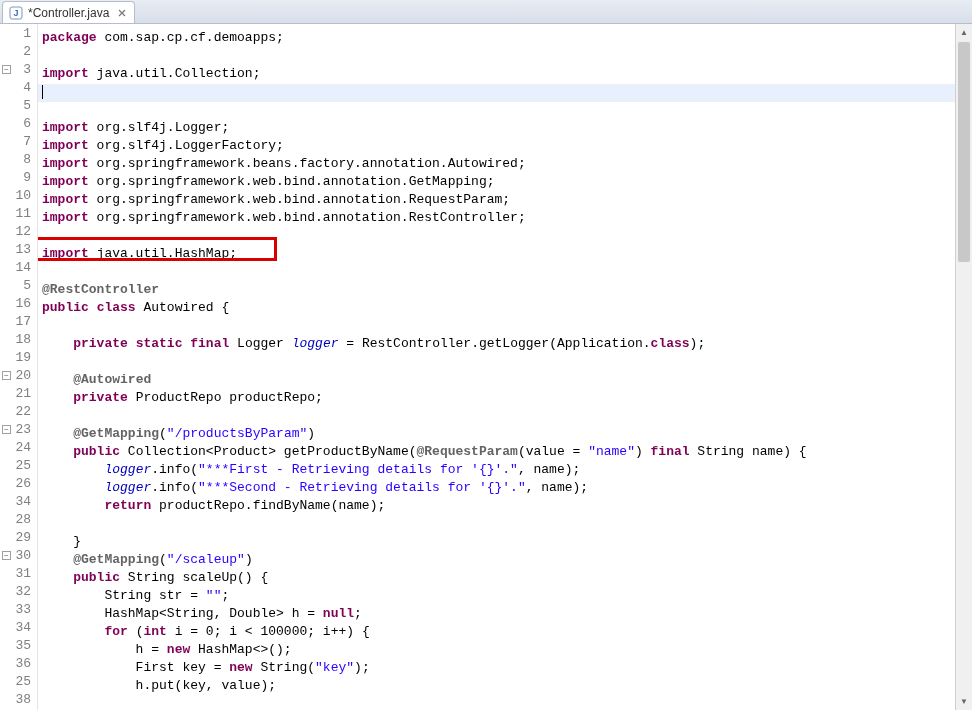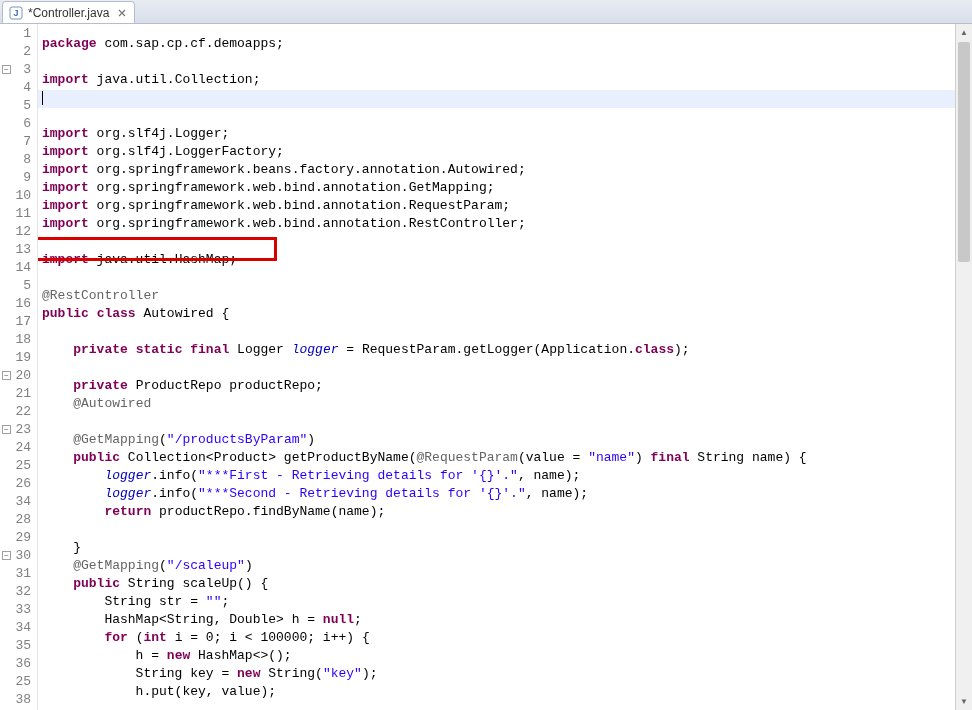--- a/index.html
+++ b/index.html
@@ -83,21 +83,21 @@
     background: #fff;
     font-size: 8px;
     line-height: 7px;
     text-align: center;
     color: #666;
   }
   .code-pane {
     flex: 1;
     overflow: auto;
     position: relative;
-    padding-top: 12px;
+    padding-top: 6px;
   }
   .code-line {
     height: 18px;
     white-space: pre;
     font-family: Consolas, "Courier New", monospace;
     font-size: 13px;
     color: #000;
     padding-left: 4px;
     position: relative;
   }
@@ -107,21 +107,21 @@
   .cursor {
     display: inline-block;
     width: 1px;
     height: 14px;
     background: #000;
     vertical-align: middle;
     margin-left: 0;
   }
   .tok-kw { color: #7f0055; font-weight: bold; }
   .tok-str { color: #2a00ff; }
-  .tok-anno { color: #646464; }
+  .tok-anno { color: #646464; font-weight: bold; }
   .tok-field-it { color: #0000c0; font-style: italic; }
   .tok-method-it { }
   .highlight-box {
     position: absolute;
     border: 3px solid #d90000;
     pointer-events: none;
     z-index: 10;
   }
   .scrollbar-v {
     position: absolute;
@@ -227,39 +227,39 @@
       <div class="code-line"><span class="tok-kw">import</span><span> org.springframework.beans.factory.annotation.Autowired;</span></div>
       <div class="code-line"><span class="tok-kw">import</span><span> org.springframework.web.bind.annotation.GetMapping;</span></div>
       <div class="code-line"><span class="tok-kw">import</span><span> org.springframework.web.bind.annotation.RequestParam;</span></div>
       <div class="code-line"><span class="tok-kw">import</span><span> org.springframework.web.bind.annotation.RestController;</span></div>
       <div class="code-line"></div>
       <div class="code-line"><span class="tok-kw">import</span><span> java.util.HashMap;</span></div>
       <div class="code-line"></div>
       <div class="code-line"><span class="tok-anno">@RestController</span></div>
       <div class="code-line"><span class="tok-kw">public</span><span> </span><span class="tok-kw">class</span><span> Autowired {</span></div>
       <div class="code-line"></div>
-      <div class="code-line"><span>    </span><span class="tok-kw">private</span><span> </span><span class="tok-kw">static</span><span> </span><span class="tok-kw">final</span><span> Logger </span><span class="tok-field-it">logger</span><span> = RequestParam.</span><span class="tok-method-it">getLogger</span><span>(Application.</span><span class="tok-kw">class</span><span>);</span></div>
-      <div class="code-line"></div>
+      <div class="code-line"><span>    </span><span class="tok-kw">private</span><span> </span><span class="tok-kw">static</span><span> </span><span class="tok-kw">final</span><span> Logger </span><span class="tok-field-it">logger</span><span> = RestController.</span><span class="tok-method-it">getLogger</span><span>(Application.</span><span class="tok-kw">class</span><span>);</span></div>
+      <div class="code-line"></div>
+      <div class="code-line"><span>    </span><span class="tok-anno">@Autowired</span></div>
       <div class="code-line"><span>    </span><span class="tok-kw">private</span><span> ProductRepo productRepo;</span></div>
-      <div class="code-line"><span>    </span><span class="tok-anno">@Autowired</span></div>
       <div class="code-line"></div>
       <div class="code-line"><span>    </span><span class="tok-anno">@GetMapping</span><span>(</span><span class="tok-str">"/productsByParam"</span><span>)</span></div>
       <div class="code-line"><span>    </span><span class="tok-kw">public</span><span> Collection&lt;Product&gt; getProductByName(</span><span class="tok-anno">@RequestParam</span><span>(value = </span><span class="tok-str">"name"</span><span>) </span><span class="tok-kw">final</span><span> String name) {</span></div>
       <div class="code-line"><span>        </span><span class="tok-field-it">logger</span><span>.info(</span><span class="tok-str">"***First - Retrieving details for '{}'."</span><span>, name);</span></div>
       <div class="code-line"><span>        </span><span class="tok-field-it">logger</span><span>.info(</span><span class="tok-str">"***Second - Retrieving details for '{}'."</span><span>, name);</span></div>
       <div class="code-line"><span>        </span><span class="tok-kw">return</span><span> productRepo.findByName(name);</span></div>
       <div class="code-line"></div>
       <div class="code-line"><span>    }</span></div>
       <div class="code-line"><span>    </span><span class="tok-anno">@GetMapping</span><span>(</span><span class="tok-str">"/scaleup"</span><span>)</span></div>
       <div class="code-line"><span>    </span><span class="tok-kw">public</span><span> String scaleUp() {</span></div>
       <div class="code-line"><span>        String str = </span><span class="tok-str">""</span><span>;</span></div>
       <div class="code-line"><span>        HashMap&lt;String, Double&gt; h = </span><span class="tok-kw">null</span><span>;</span></div>
       <div class="code-line"><span>        </span><span class="tok-kw">for</span><span> (</span><span class="tok-kw">int</span><span> i = 0; i &lt; 100000; i++) {</span></div>
       <div class="code-line"><span>            h = </span><span class="tok-kw">new</span><span> HashMap&lt;&gt;();</span></div>
-      <div class="code-line"><span>            String key = </span><span class="tok-kw">new</span><span> String(</span><span class="tok-str">"key"</span><span>);</span></div>
+      <div class="code-line"><span>            First key = </span><span class="tok-kw">new</span><span> String(</span><span class="tok-str">"key"</span><span>);</span></div>
       <div class="code-line"><span>            h.put(key, value);</span></div>
     </div>
   <div class="scrollbar-v">
     <div class="arrow up">▲</div>
     <div class="thumb"></div>
     <div class="arrow down">▼</div>
   </div>
 </div>
 
 </body></html>

